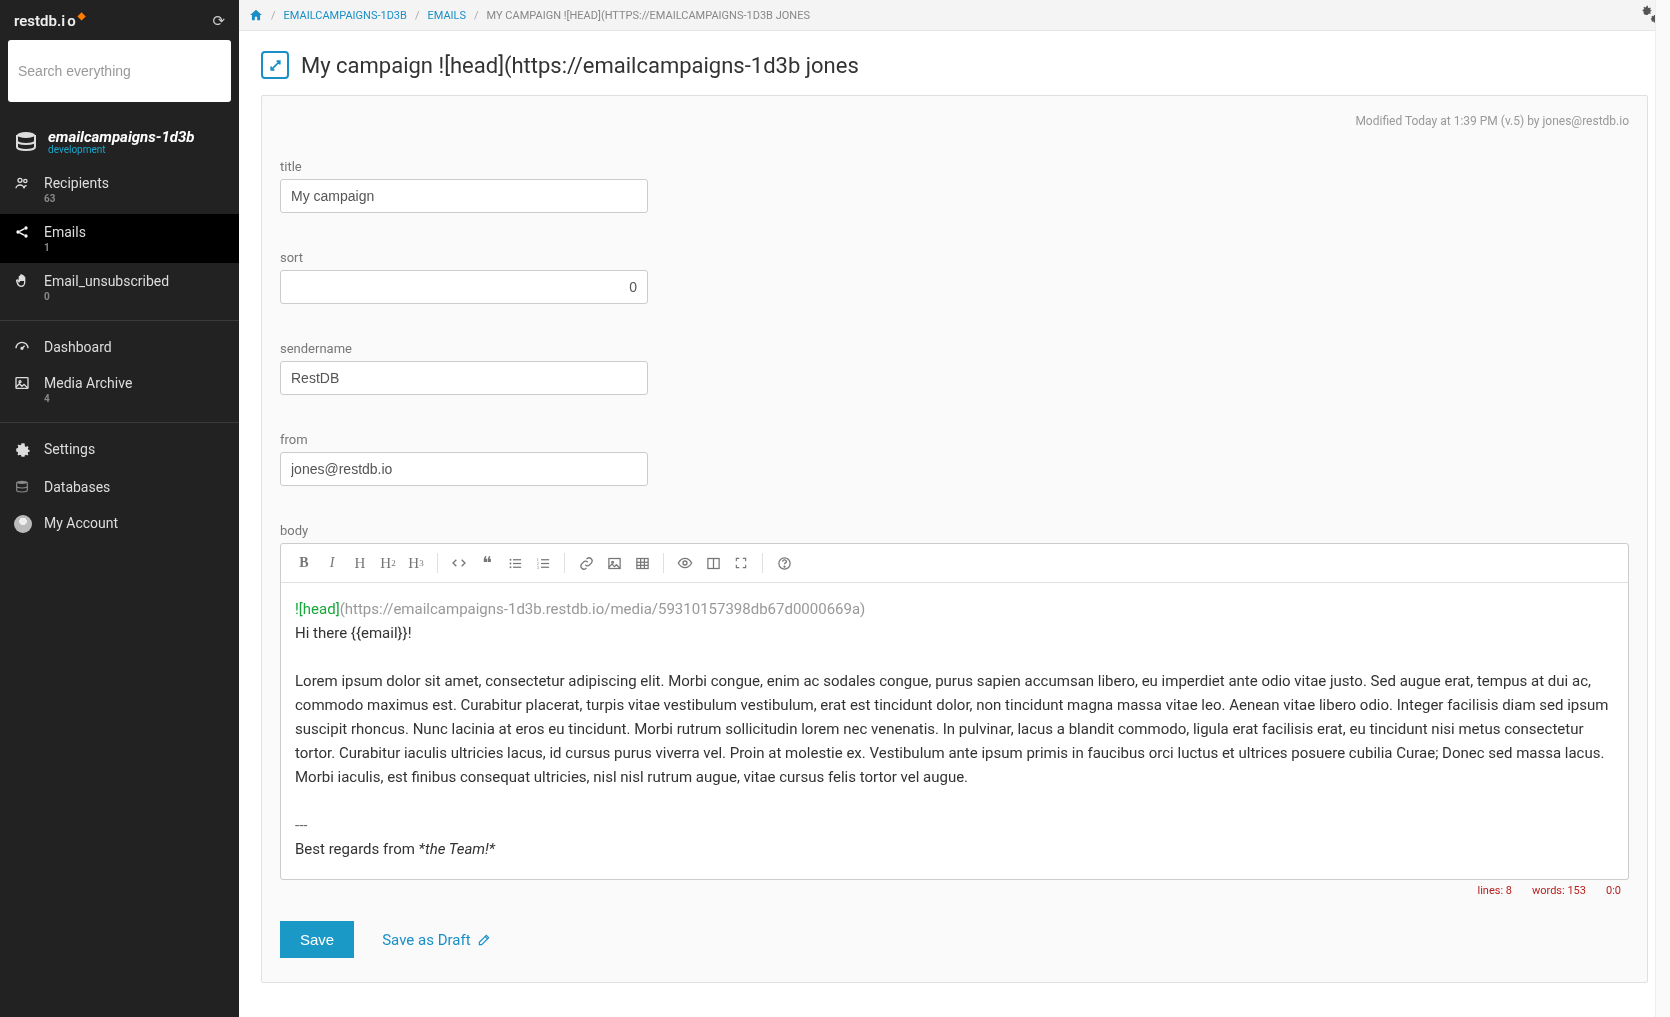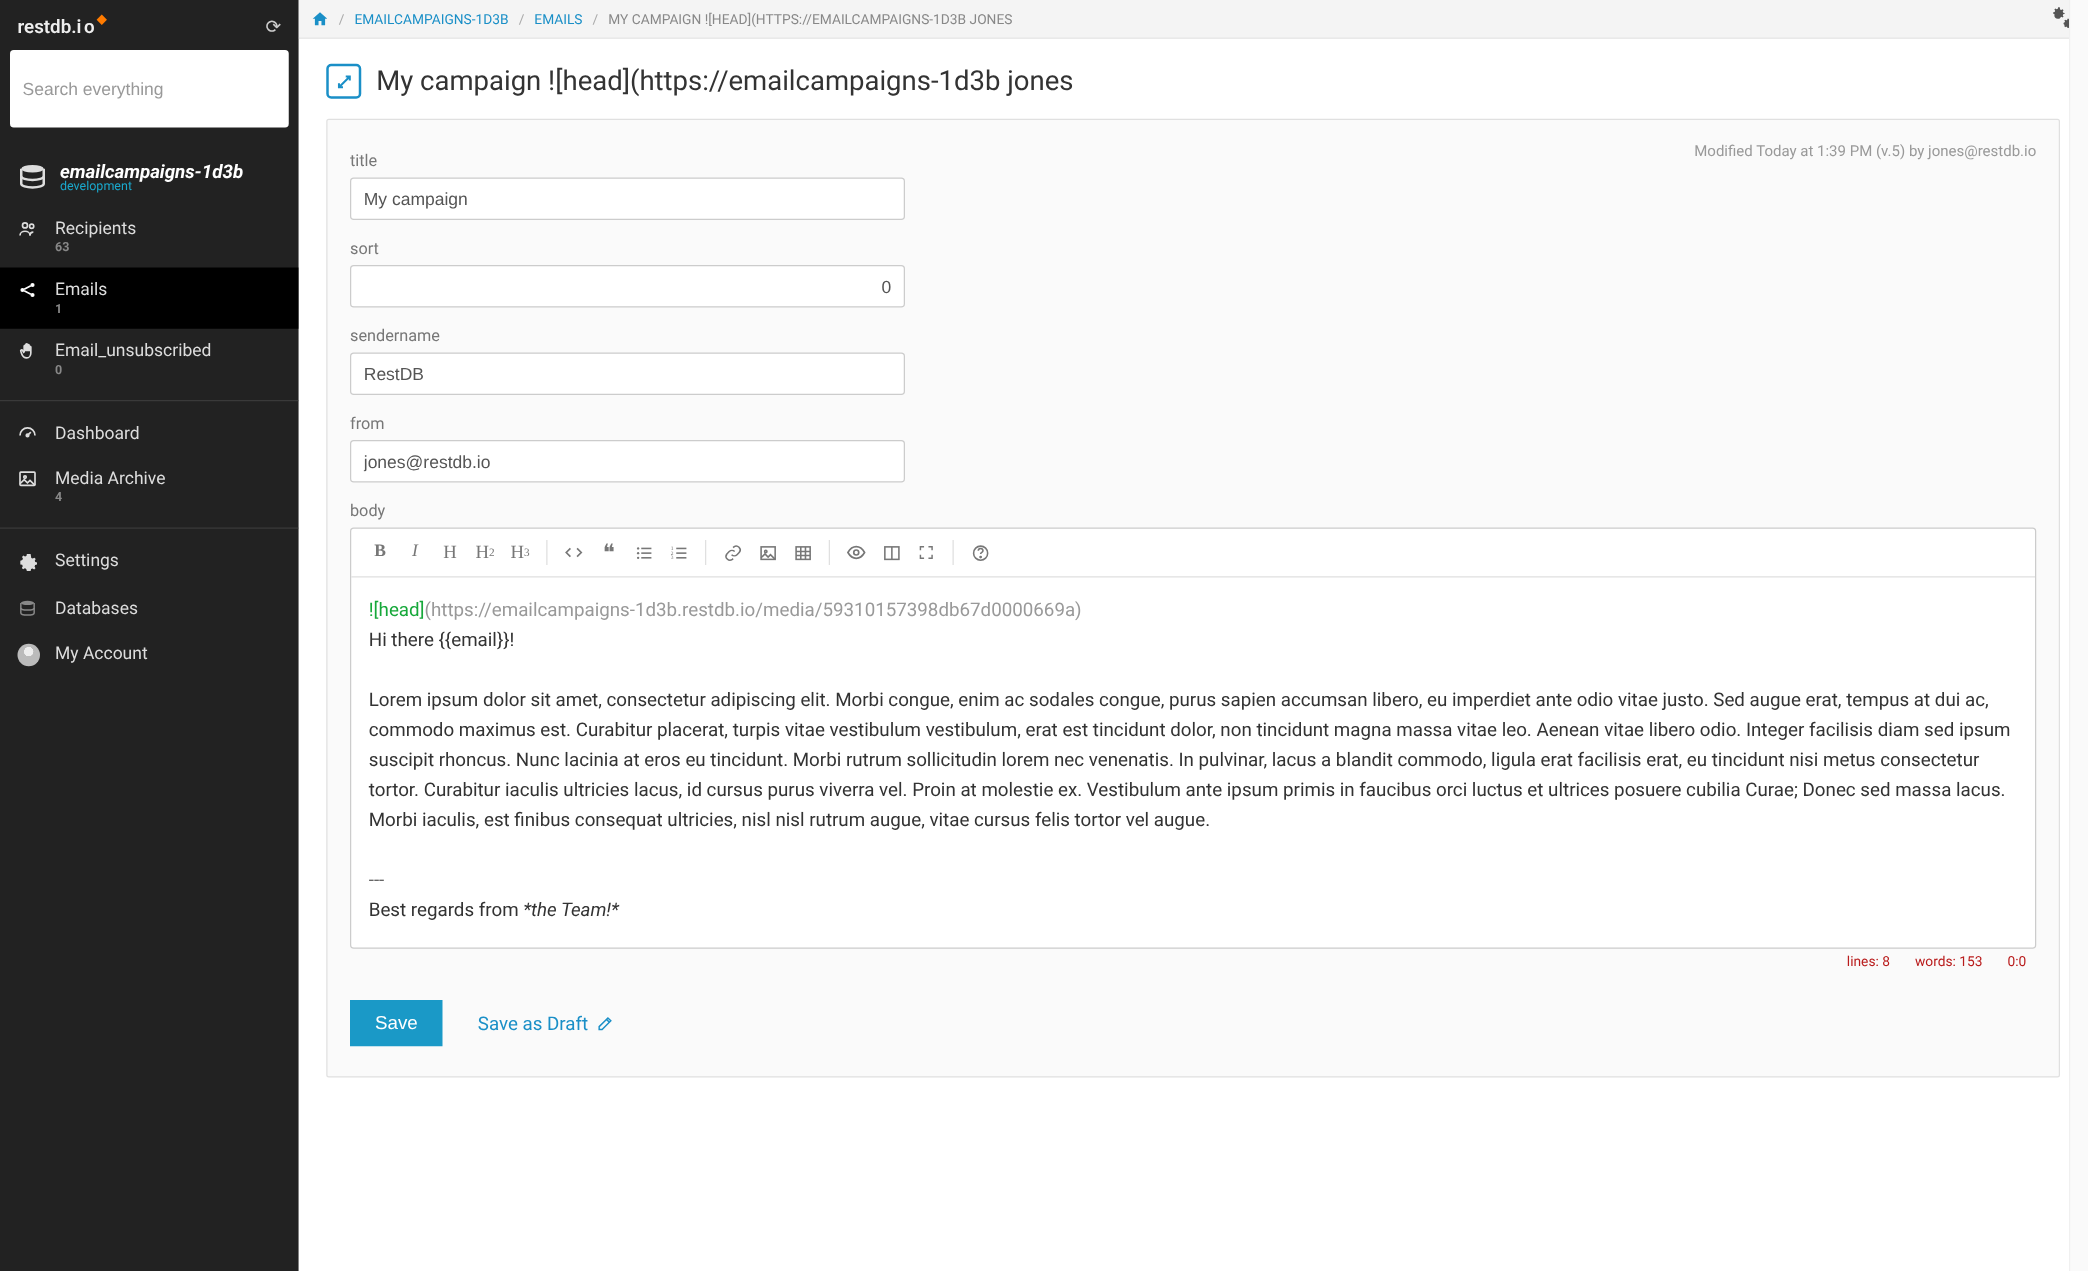--- a/index.html
+++ b/index.html
@@ -96,24 +96,24 @@
 .page-title { font-size: 22px; font-weight: 400; color: #333; }
 
 .form-panel {
   margin: 0 22px 22px;
   border: 1px solid #e0e0e0;
   background: #fafafa;
   padding: 18px 18px 24px;
   border-radius: 2px;
 }
 .modified-line { text-align: right; color: #999; font-size: 12px; margin-bottom: -6px; }
-.field { margin-bottom: 16px; }
+.field { margin-bottom: 16px; margin-top: 37px; }
 .field-label { font-size: 13px; color: #777; margin-bottom: 5px; display: block; }
 .text-input {
-  width: 444px;
+  width: 368px;
   padding: 8px 10px;
   border: 1px solid #ccc;
   border-radius: 3px;
   background: #fff;
   font-size: 14px;
   color: #555;
 }
 .num-input { text-align: right; }
 
 .editor-wrap { border: 1px solid #ccc; border-radius: 3px; background: #fff; }

